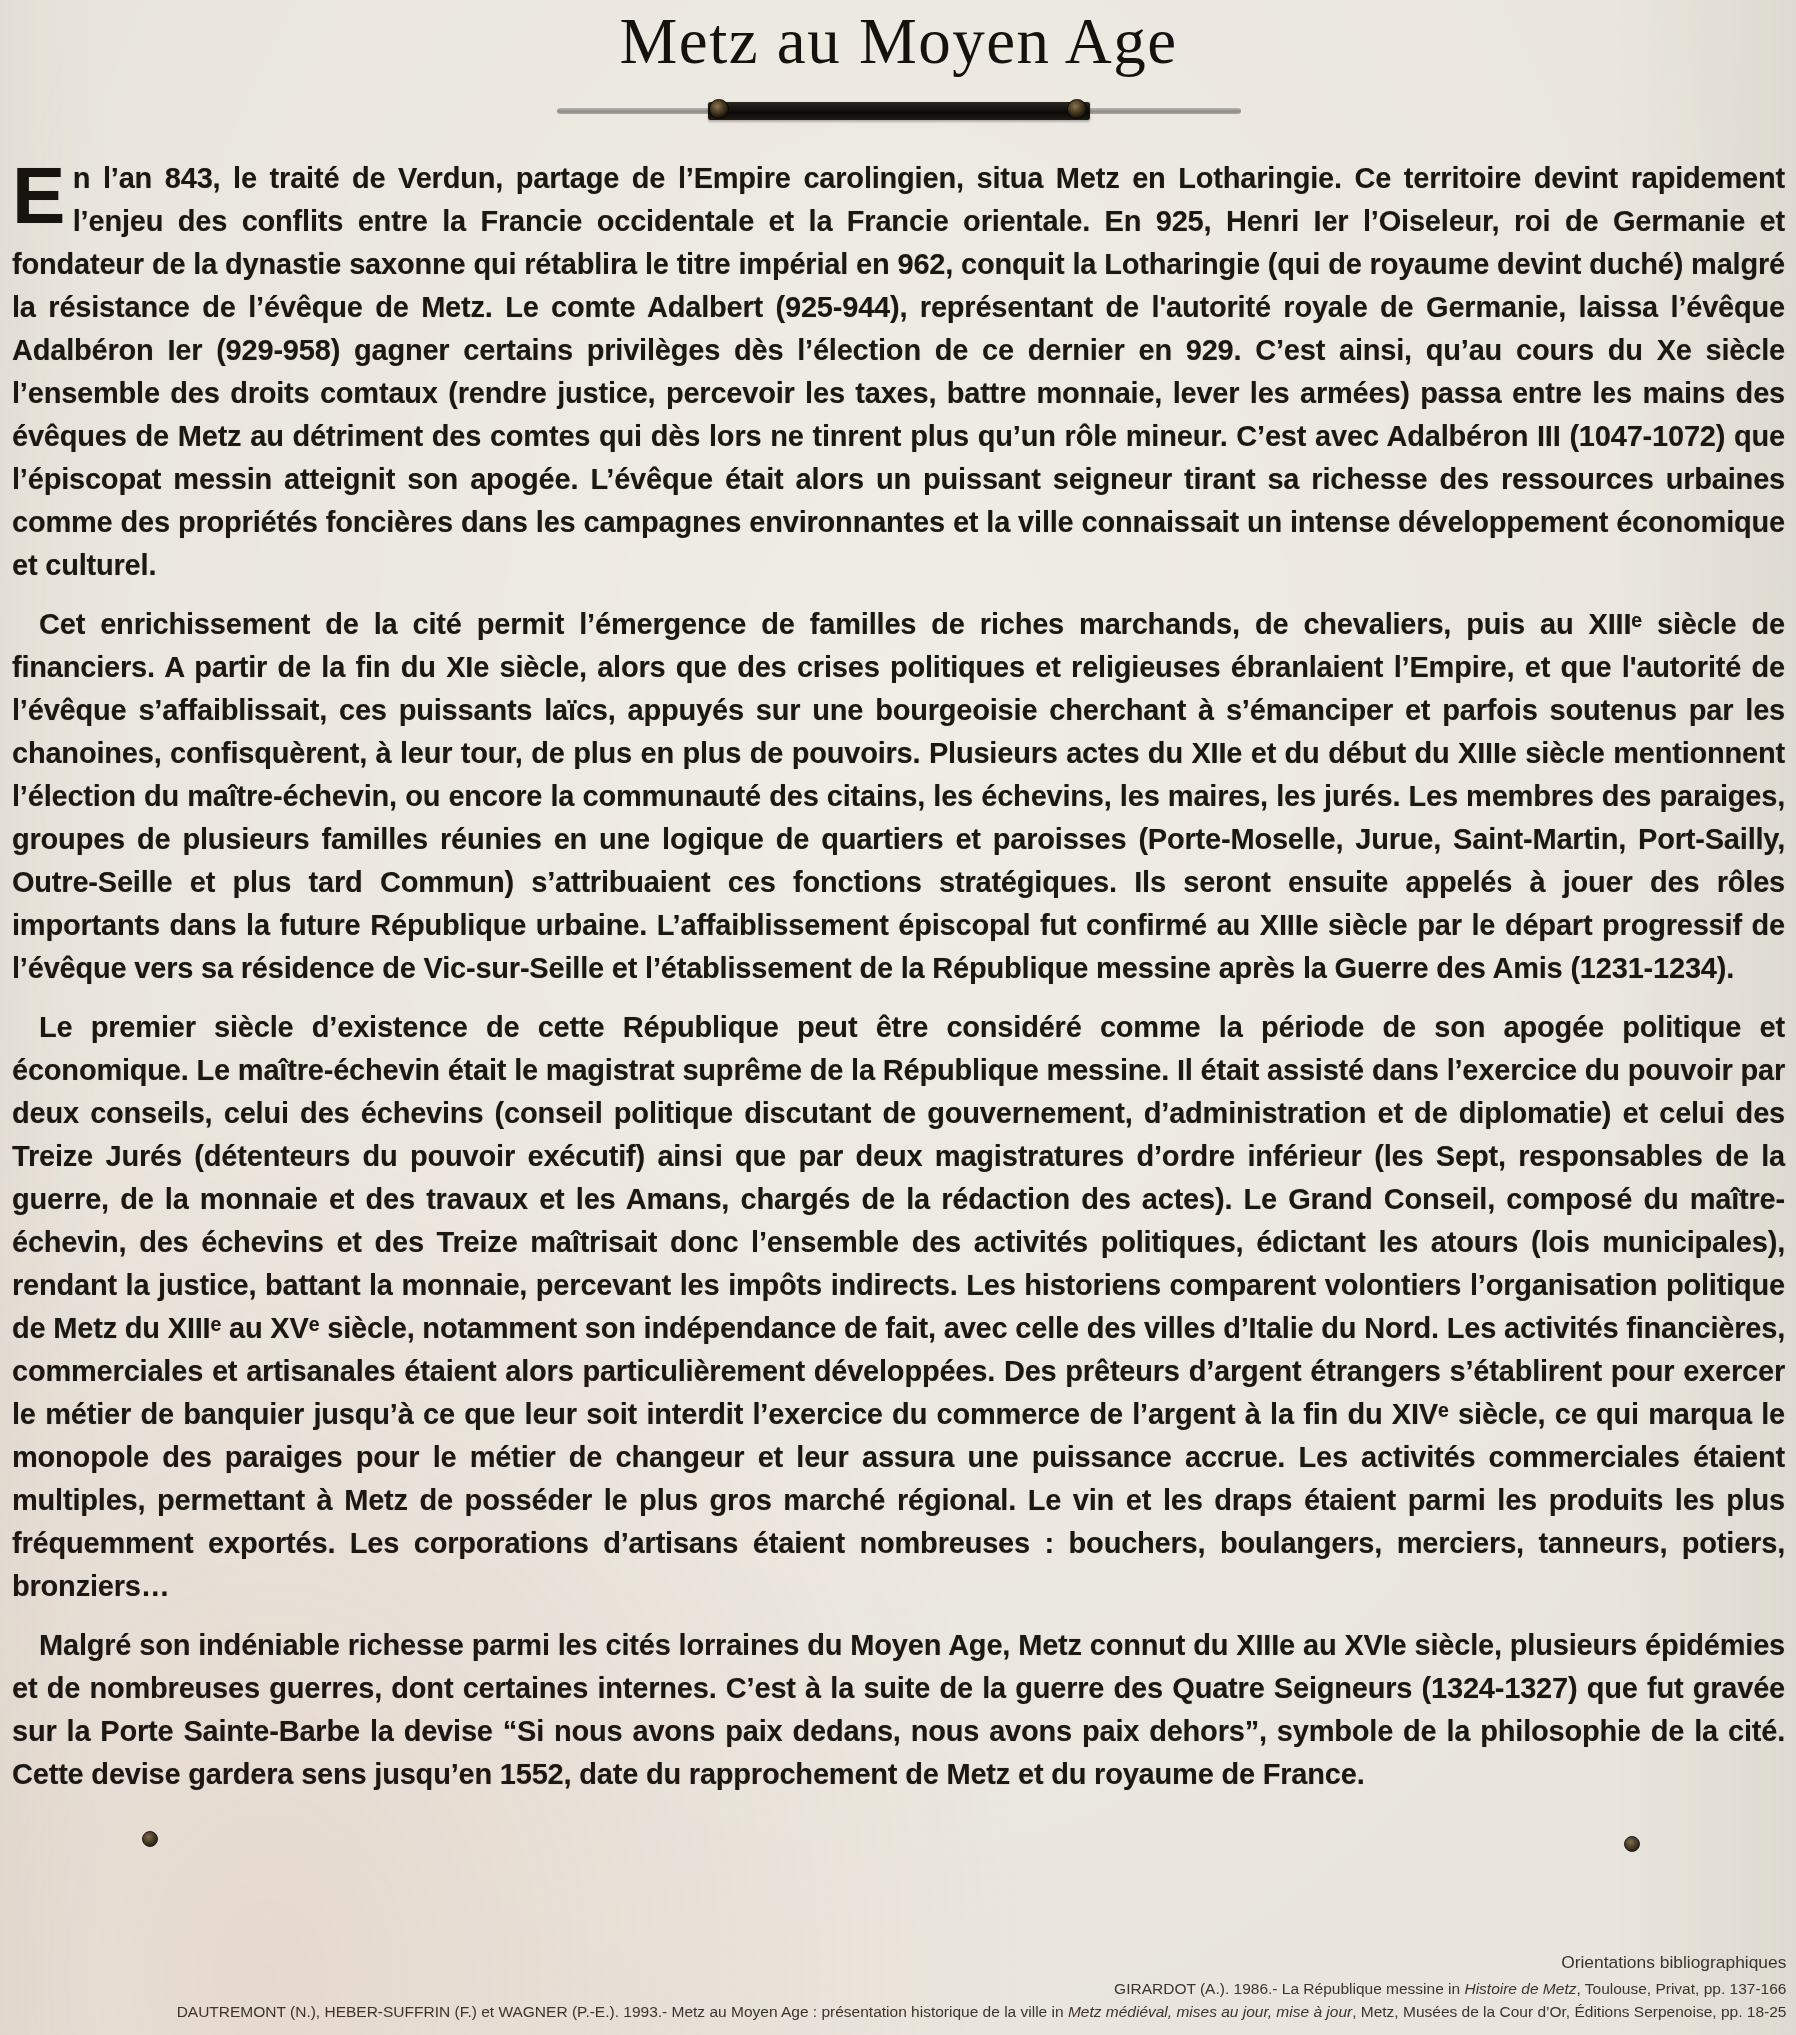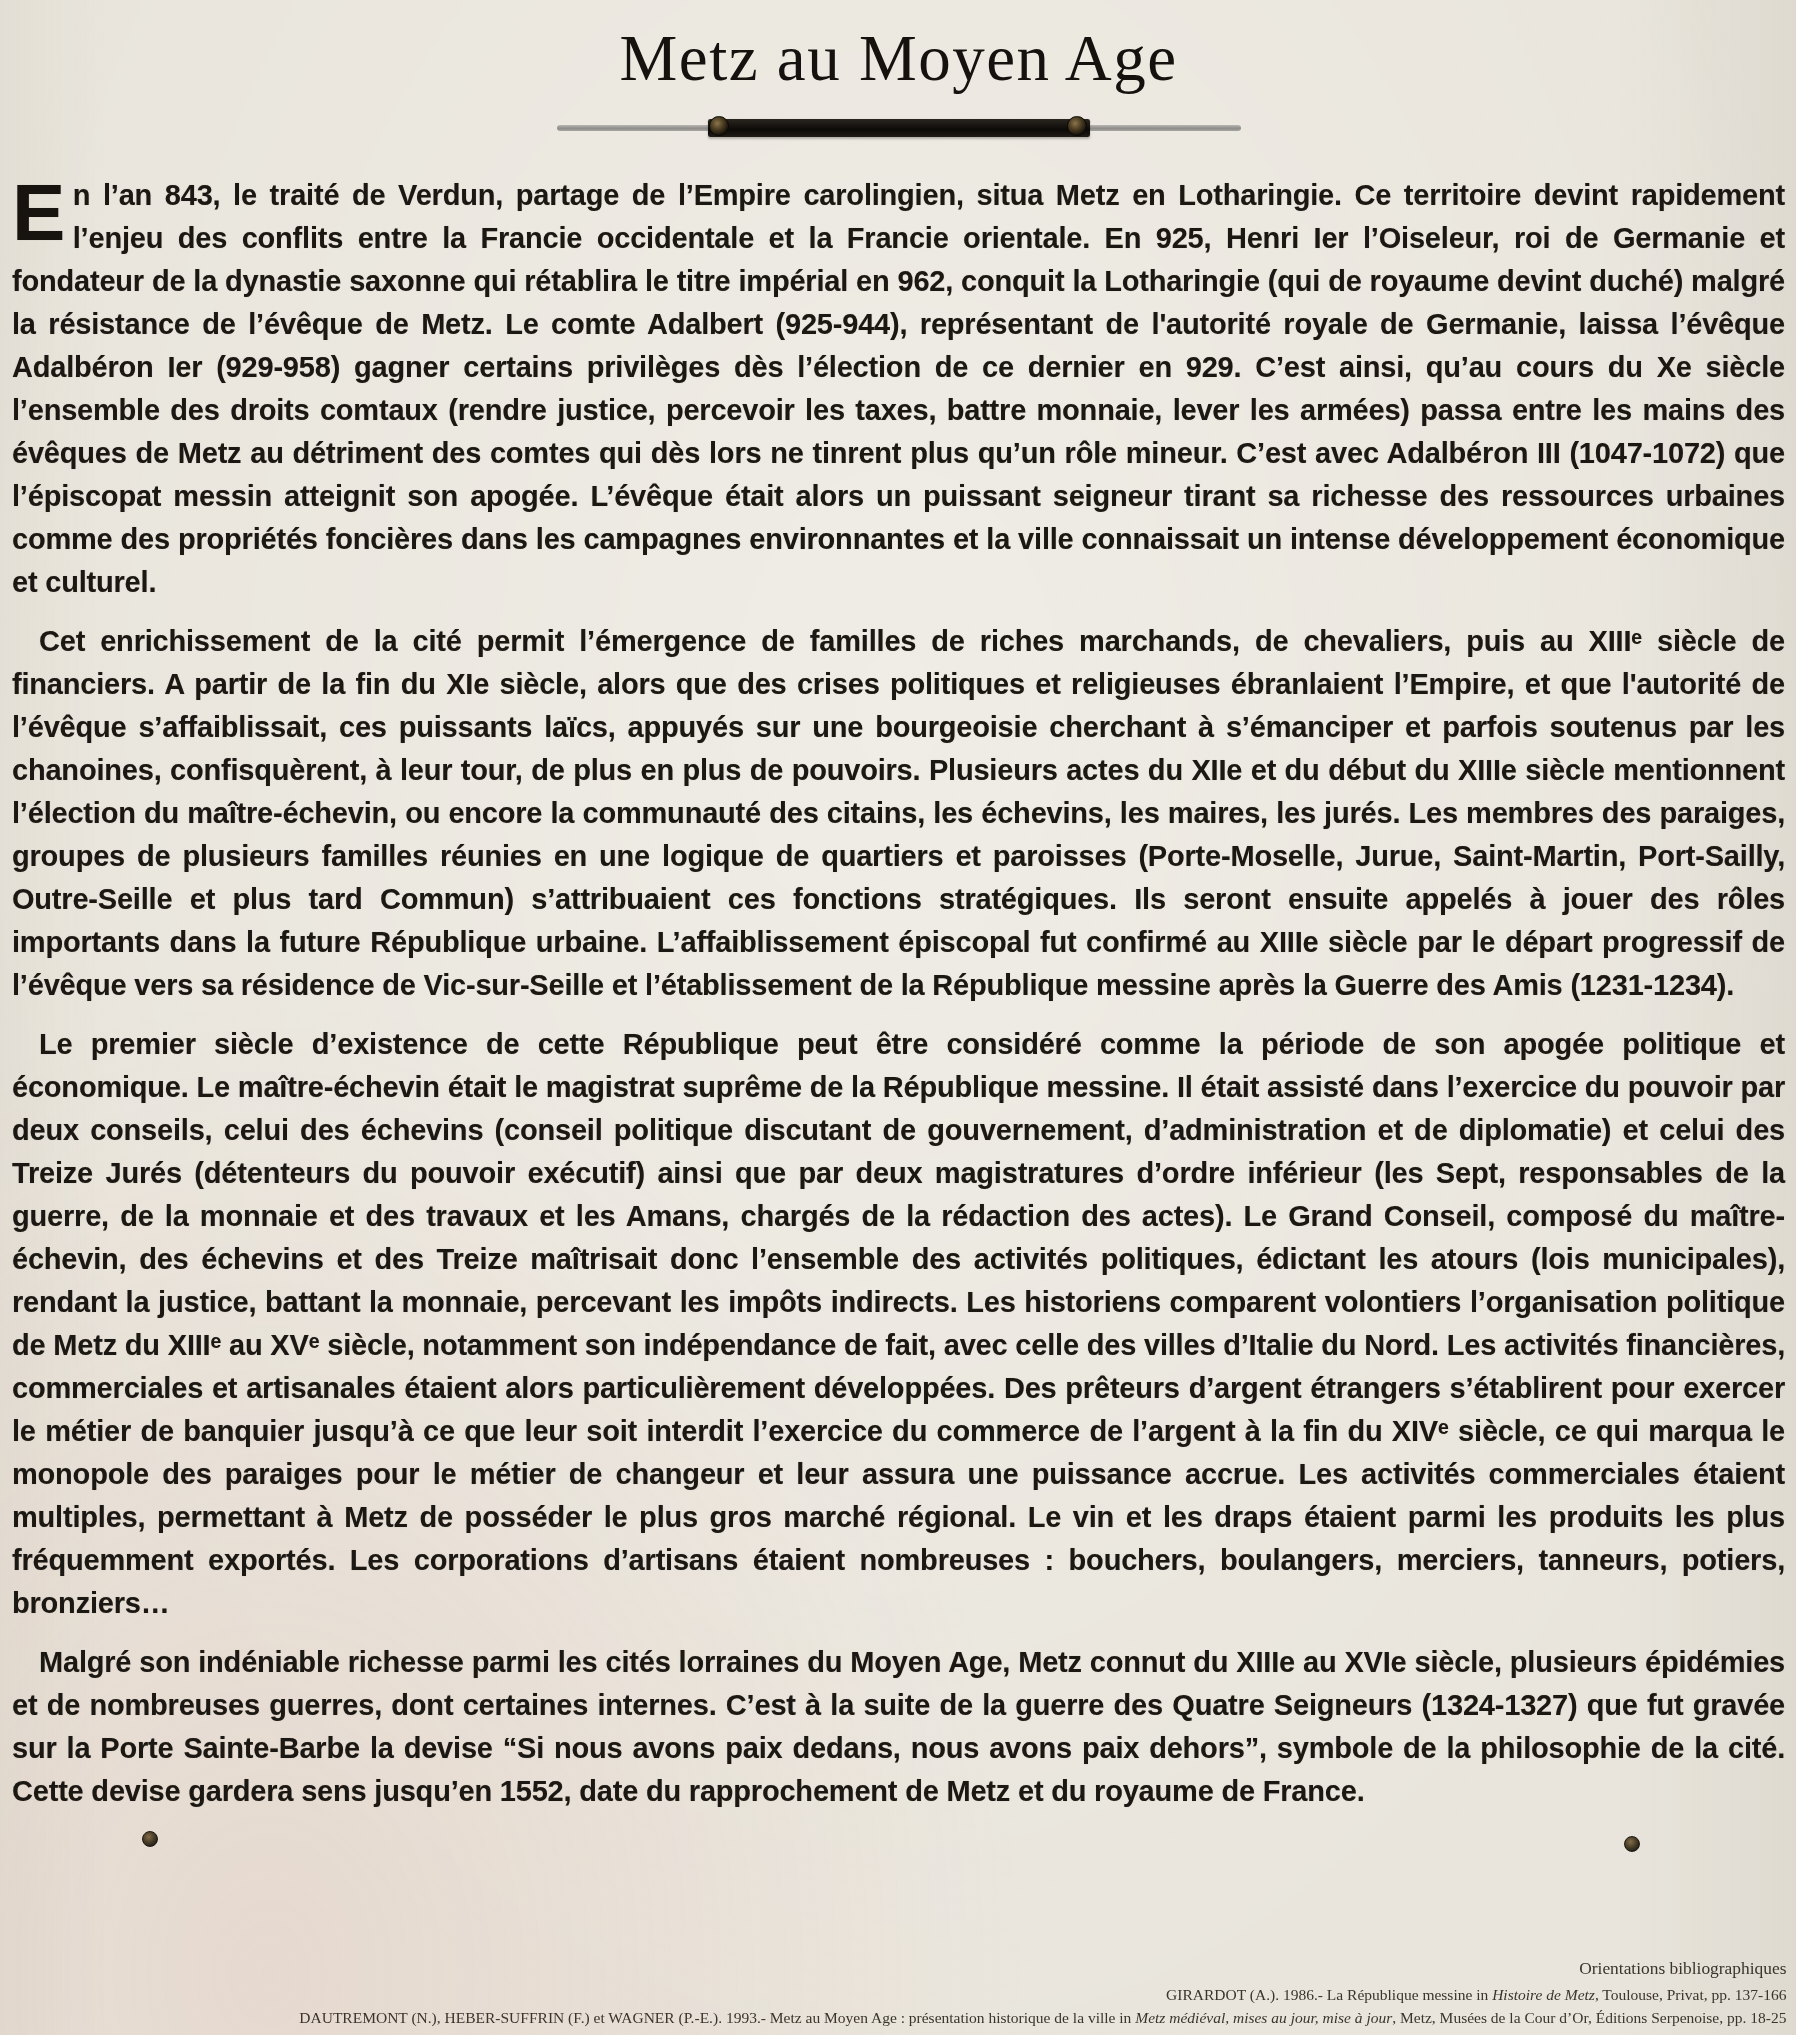--- a/index.html
+++ b/index.html
@@ -8,21 +8,21 @@
     background-color:#e9e5dc;
     background-image:
       linear-gradient(to right, rgba(120,110,95,0) 90%, rgba(80,70,60,0.07) 100%),
       linear-gradient(to left, rgba(120,110,95,0) 94%, rgba(120,100,80,0.05) 100%),
       radial-gradient(ellipse at 15% 97%, rgba(215,165,150,0.18), rgba(215,165,150,0) 35%),
       radial-gradient(ellipse at 50% 35%, rgba(255,255,255,0.30), rgba(255,255,255,0) 75%);
     font-family:"Liberation Sans", sans-serif;
   }
   .panel{position:absolute;inset:0;}
   h1.title{
-    margin:0;padding-top:20px;text-align:center;
+    margin:0;padding-top:3px;text-align:center;
     font-family:"Liberation Serif", serif;font-weight:400;
     font-size:65px;line-height:76px;letter-spacing:1.5px;color:#14110e;
   }
   .divider{position:relative;height:23px;margin-top:19.6px;}
   .divider .rail{
     position:absolute;left:50%;top:9px;transform:translateX(-50%);
     width:684px;height:6.8px;border-radius:3px;
     background:linear-gradient(to bottom,#b9b7b4,#8f8d8a 55%,#a7a5a2);
   }
   .divider .bar{
@@ -44,22 +44,22 @@
     font-size:29px;line-height:43px;font-weight:700;
     color:#1b1712;text-align:justify;letter-spacing:-0.2px;
     text-shadow:0 0 0.8px rgba(40,35,25,0.30);
   }
   p.para.indent{text-indent:27px;}
   .dropcap{
     float:left;font-size:80px;line-height:70px;
     padding:4.5px 7.6px 0 0;font-weight:700;color:#17130e;
   }
   .biblio{
-    position:absolute;right:10.6px;bottom:6px;left:10.6px;
-    text-align:right;font-family:Liberation Serif, serif;color:#3b342c;
+    position:absolute;right:10.6px;bottom:12px;left:10.6px;
+    text-align:right;font-family:Liberation Sans, sans-serif;color:#3b342c;
   }
   .bib-head{font-size:17.4px;line-height:23px;margin-bottom:3px;}
   .bib-entry{font-size:15.5px;line-height:23px;white-space:nowrap;}
   .bib-entry i{font-style:italic;}
   .screw-dot{
     position:absolute;width:16px;height:16px;border-radius:50%;
     background:radial-gradient(circle at 40% 35%, #7a6440 0%, #3d3018 45%, #120e08 80%);
     border:0.8px solid #0a0806;box-sizing:border-box;opacity:0.92;
   }
   .screw-dot.one{left:142px;top:1831px;}

